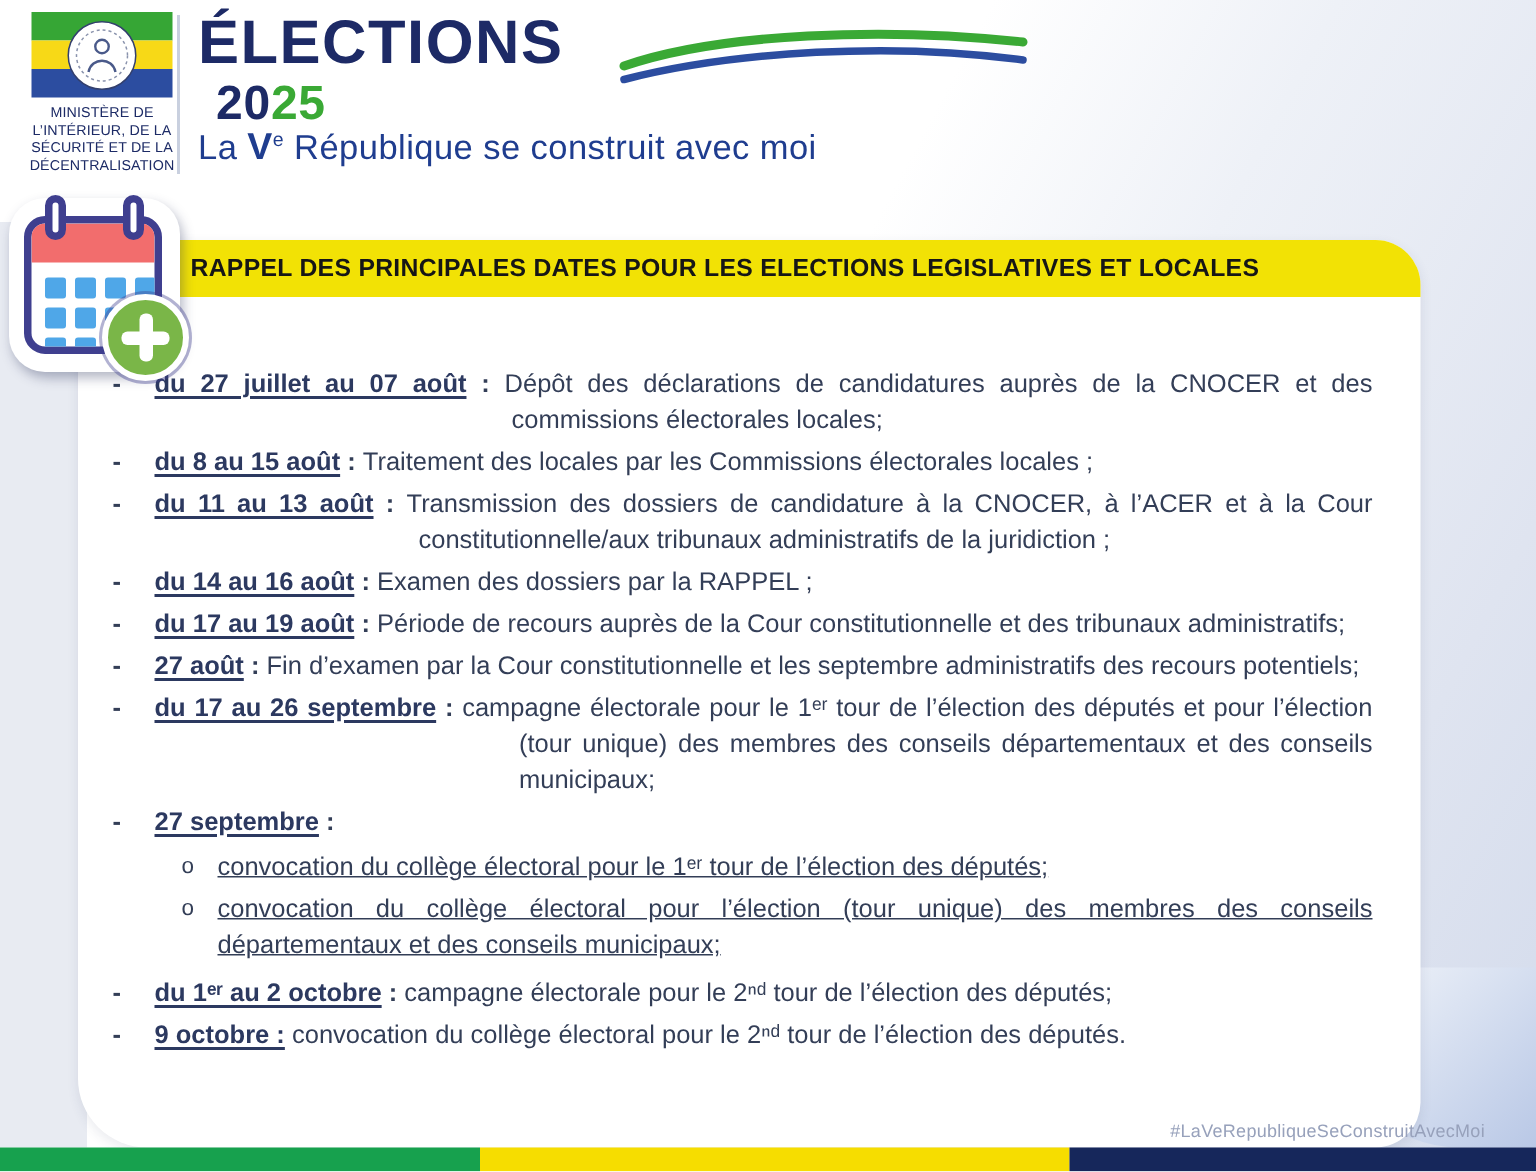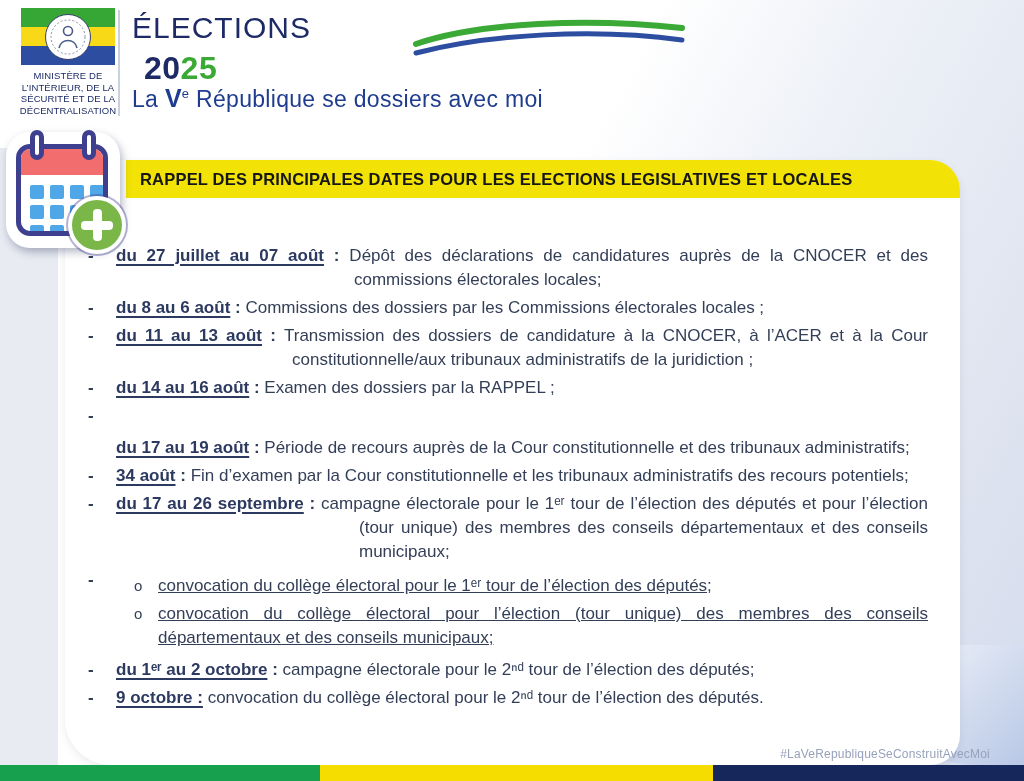--- a/index.html
+++ b/index.html
@@ -26,21 +26,21 @@
   .s-yellow { background:#f7d917; }
   .s-blue { background:#2c4da0; }
   .flag .emblem { position:absolute; left:50%; top:50%; transform:translate(-50%,-50%);
     width:46px; height:46px; background:#fff; border-radius:50%;
     border:1px solid #33406e; display:flex; align-items:center; justify-content:center; }
   .ministry { margin-top:5px; font-size:9.5px; font-weight:normal; color:#1d2b66;
     line-height:11.5px; letter-spacing:.1px; }
   .v-divider { position:absolute; left:118px; top:10px; width:2px; height:106px; background:#c9d0df; }
 
   .title-block { position:absolute; left:132px; top:6px; }
-  .t1 { font-size:30px; font-weight:400; color:#1d2a66; letter-spacing:1px; line-height:44px; }
+  .t1 { font-size:41px; font-weight:700; color:#1d2a66; letter-spacing:1px; line-height:44px; }
   .t2-row { display:flex; align-items:baseline; margin-top:0px; }
   .t2 { font-size:25px; font-weight:800; color:#1d2a66; letter-spacing:.6px; }
   .year { font-size:32px; font-weight:700; margin-left:12px; letter-spacing:.5px; }
   .year .y1 { color:#1d2a66; } .year .y2 { color:#3aa935; }
   .swoosh { position:absolute; left:278px; top:8px; }
   .tagline { position:absolute; left:132px; top:84px; font-size:23px; color:#1f3d8f;
     font-weight:500; letter-spacing:.3px; }
   .tagline .v { font-weight:800; font-size:25px; }
   .tagline sup { font-size:13px; vertical-align:super; }
 
@@ -57,39 +57,39 @@
   .cal .grid { position:absolute; left:9px; top:36px; display:grid;
     grid-template-columns:repeat(4,14px); grid-auto-rows:14px; gap:6px; }
   .cal .cell { background:#4fa7e8; border-radius:2px; }
   .cal .plus-circle { position:absolute; right:-6px; bottom:-6px; width:58px; height:58px;
     background:#7ab648; border-radius:50%; border:4px solid #fff;
     box-shadow:0 0 0 2px rgba(63,63,143,.4); display:flex; align-items:center; justify-content:center; }
   .cal .plus-h { position:absolute; width:32px; height:9px; background:#fff; border-radius:4px; }
   .cal .plus-v { position:absolute; width:9px; height:32px; background:#fff; border-radius:4px; }
 
   
-  .card { position:absolute; left:65px; top:160px; width:895px; height:605px;
+  .card { position:absolute; left:52px; top:160px; width:895px; height:605px;
     background:#fff; border-radius:10px 30px 30px 46px; z-index:1;
     box-shadow:0 3px 8px rgba(50,60,100,.10); }
   .banner { position:absolute; left:61px; top:0; right:0; height:38px; background:#f2e205;
     border-radius:0 30px 0 0; display:flex; align-items:center; padding-left:14px; }
   .banner-text { font-size:16.5px; font-weight:bold; color:#161616; letter-spacing:.2px; }
 
   
   .list { position:absolute; left:20px; right:32px; top:84px; }
   .item { display:flex; margin-bottom:4px; color:#333e57; font-size:17px; line-height:24px; }
   .dash { width:31px; flex:none; padding-left:3px; font-weight:bold; color:#333e57; }
   .content { flex:1; min-width:0; }
   .itext { text-align:justify; }
   .date { font-weight:bold; color:#2c3960; text-decoration:underline;
     text-decoration-thickness:1.8px; text-underline-offset:3px; }
   .sep { font-weight:bold; }
   .item:nth-child(1) .itext { padding-left:238px; text-indent:-238px; }
   .item:nth-child(3) .itext { padding-left:176px; text-indent:-176px; }
-  .item:nth-child(5) .itext { padding-left:165px; text-indent:-165px;margin-top:32px; }
+  .item:nth-child(5) .itext { padding-left:165px; text-indent:-165px; }
   .item:nth-child(7) .itext { padding-left:243px; text-indent:-243px; }
   .subs { margin:6px 0 0 14px; }
   .sub { display:flex; margin-bottom:4px; }
   .sub .o { width:28px; flex:none; padding-left:4px; font-size:15px; }
   .sub .stext { flex:1; text-align:justify;text-decoration:underline; }
 
   
   .hashtag { position:absolute; right:34px; bottom:20px; font-size:12px; color:#97a1bb;
     letter-spacing:.2px; z-index:2; }
   .footer-bar { position:absolute; left:0; bottom:0; width:1024px; height:16px; display:flex; z-index:3; }
@@ -133,21 +133,21 @@
       <div class="t1">ÉLECTIONS</div>
       <svg class="swoosh" width="280" height="44" viewBox="0 0 280 44">
         <path d="M6 30 C 70 8, 180 4, 272 14" fill="none" stroke="#3aa935" stroke-width="6" stroke-linecap="round"></path>
         <path d="M6 39 C 80 20, 185 14, 272 26" fill="none" stroke="#2c4da0" stroke-width="5" stroke-linecap="round"></path>
       </svg>
       <div class="t2-row">
         <span class="year"><span class="y1">20</span><span class="y2">25</span></span>
       </div>
     </div>
 
-    <div class="tagline"><span>La </span><span class="v">V</span><sup>e</sup><span> République se dossiers avec moi</span></div>
+    <div class="tagline"><span>La </span><span class="v">V</span><sup>e</sup><span> République se construit avec moi</span></div>
   </div>
 
   <div class="cal">
     <div class="sticker"></div>
     <div class="body">
       <div class="band"></div>
       <div class="grid">
         <div class="cell"></div>
           <div class="cell"></div>
           <div class="cell"></div>
@@ -175,21 +175,21 @@
     <div class="list">
         <div class="item">
           <span class="dash">-</span>
           <div class="content">
             <p class="itext"><span class="date">du 27 juillet au 07 août</span><span class="sep"> : </span><span class="desc">Dépôt des déclarations de candidatures auprès de la CNOCER et des commissions électorales locales;</span></p>
           </div>
         </div>
         <div class="item">
           <span class="dash">-</span>
           <div class="content">
-            <p class="itext"><span class="date">du 8 au 6 août</span><span class="sep"> : </span><span class="desc">Commissions des dossiers par les Commissions électorales locales ;</span></p>
+            <p class="itext"><span class="date">du 8 au 15 août</span><span class="sep"> : </span><span class="desc">Traitement des locales par les Commissions électorales locales ;</span></p>
           </div>
         </div>
         <div class="item">
           <span class="dash">-</span>
           <div class="content">
             <p class="itext"><span class="date">du 11 au 13 août</span><span class="sep"> : </span><span class="desc">Transmission des dossiers de candidature à la CNOCER, à l’ACER et à la Cour constitutionnelle/aux tribunaux administratifs de la juridiction ;</span></p>
           </div>
         </div>
         <div class="item">
           <span class="dash">-</span>
@@ -199,32 +199,33 @@
         </div>
         <div class="item">
           <span class="dash">-</span>
           <div class="content">
             <p class="itext"><span class="date">du 17 au 19 août</span><span class="sep"> : </span><span class="desc">Période de recours auprès de la Cour constitutionnelle et des tribunaux administratifs;</span></p>
           </div>
         </div>
         <div class="item">
           <span class="dash">-</span>
           <div class="content">
-            <p class="itext"><span class="date">34 août</span><span class="sep"> : </span><span class="desc">Fin d’examen par la Cour constitutionnelle et les tribunaux administratifs des recours potentiels;</span></p>
+            <p class="itext"><span class="date">27 août</span><span class="sep"> : </span><span class="desc">Fin d’examen par la Cour constitutionnelle et les septembre administratifs des recours potentiels;</span></p>
           </div>
         </div>
         <div class="item">
           <span class="dash">-</span>
           <div class="content">
             <p class="itext"><span class="date">du 17 au 26 septembre</span><span class="sep"> : </span><span class="desc">campagne électorale pour le 1ᵉʳ tour de l’élection des députés et pour l’élection (tour unique) des membres des conseils départementaux et des conseils municipaux;</span></p>
           </div>
         </div>
         <div class="item">
           <span class="dash">-</span>
           <div class="content">
+            <p class="itext"><span class="date">27 septembre</span><span class="sep"> :</span></p>
             <div class="subs">
               <div class="sub">
                 <span class="o">o</span>
                 <span class="stext">convocation du collège électoral pour le 1ᵉʳ tour de l’élection des députés;</span>
               </div>
               <div class="sub">
                 <span class="o">o</span>
                 <span class="stext">convocation du collège électoral pour l’élection (tour unique) des membres des conseils départementaux et des conseils municipaux;</span>
               </div>
             </div>

